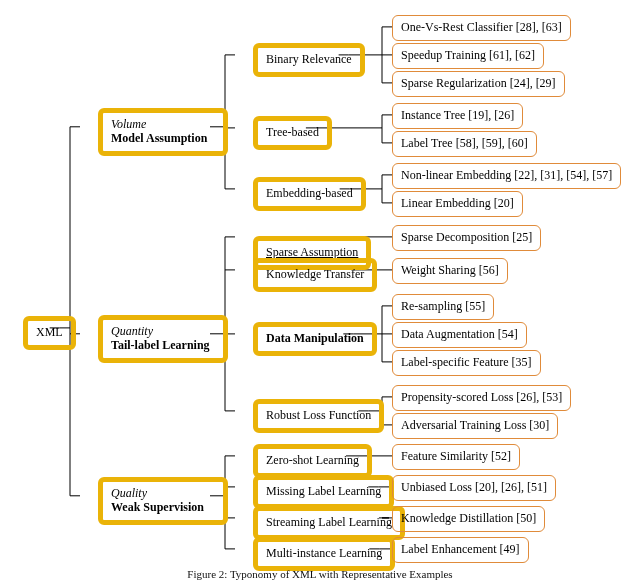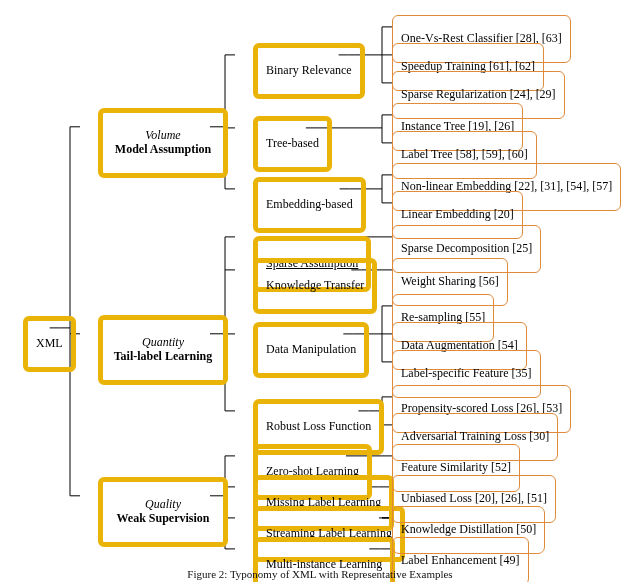--- a/index.html
+++ b/index.html
@@ -13,23 +13,22 @@
   .canvas {
     width: 640px;
     height: 582px;
     position: relative;
     background: #fff;
     overflow: hidden;
   }
   .node {
     position: absolute;
     border-radius: 6px;
-    padding: 16px 8px;
+    padding: 5px 8px;
     box-sizing: border-box;
-    text-align: center;
     line-height: 1.15;
     white-space: nowrap;
   }
   
   .black {
     border: 5px solid #eab308;
     margin-left: 18px;
   }
   
   .orange {
@@ -111,21 +110,21 @@
 <div class="node black" id="s1_2" style="top:177px; left:235px;">
   <span>Embedding-based</span>
 </div>
 
 <div class="node black" id="s2_0" style="top:236px; left:235px;text-decoration:underline;">
   <span>Sparse Assumption</span>
 </div>
 <div class="node black" id="s2_1" style="top:258px; left:235px;">
   <span>Knowledge Transfer</span>
 </div>
-<div class="node black" id="s2_2" style="top:322px; left:235px;">
+<div class="node black" id="s2_2" style="top:322px; left:235px;font-weight:bold;">
   <span>Data Manipulation</span>
 </div>
 <div class="node black" id="s2_3" style="top:399px; left:235px;">
   <span>Robust Loss Function</span>
 </div>
 
 <div class="node black" id="s3_0" style="top:444px; left:235px;">
   <span>Zero-shot Learning</span>
 </div>
 <div class="node black" id="s3_1" style="top:475px; left:235px;">
@@ -156,18 +155,18 @@
 <div class="node orange" id="L10" style="top:322px; left:392px;"><span>Data Augmentation [54]</span></div>
 <div class="node orange" id="L11" style="top:350px; left:392px;"><span>Label-specific Feature [35]</span></div>
 
 <div class="node orange" id="L12" style="top:385px; left:392px;"><span>Propensity-scored Loss [26], [53]</span></div>
 <div class="node orange" id="L13" style="top:413px; left:392px;"><span>Adversarial Training Loss [30]</span></div>
 
 <div class="node orange" id="L14" style="top:444px; left:392px;"><span>Feature Similarity [52]</span></div>
 
 <div class="node orange" id="L15" style="top:475px; left:392px;"><span>Unbiased Loss [20], [26], [51]</span></div>
 
-<div class="node orange" id="L16" style="top:506px; left:392px;border-radius:7px;"><span>Knowledge Distillation [50]</span></div>
+<div class="node orange" id="L16" style="top:506px; left:392px;"><span>Knowledge Distillation [50]</span></div>
 
 <div class="node orange" id="L17" style="top:537px; left:392px;"><span>Label Enhancement [49]</span></div>
 
 <div class="caption">Figure 2: Typonomy of XML with Representative Examples</div>
 </div>
 
 </body></html>

